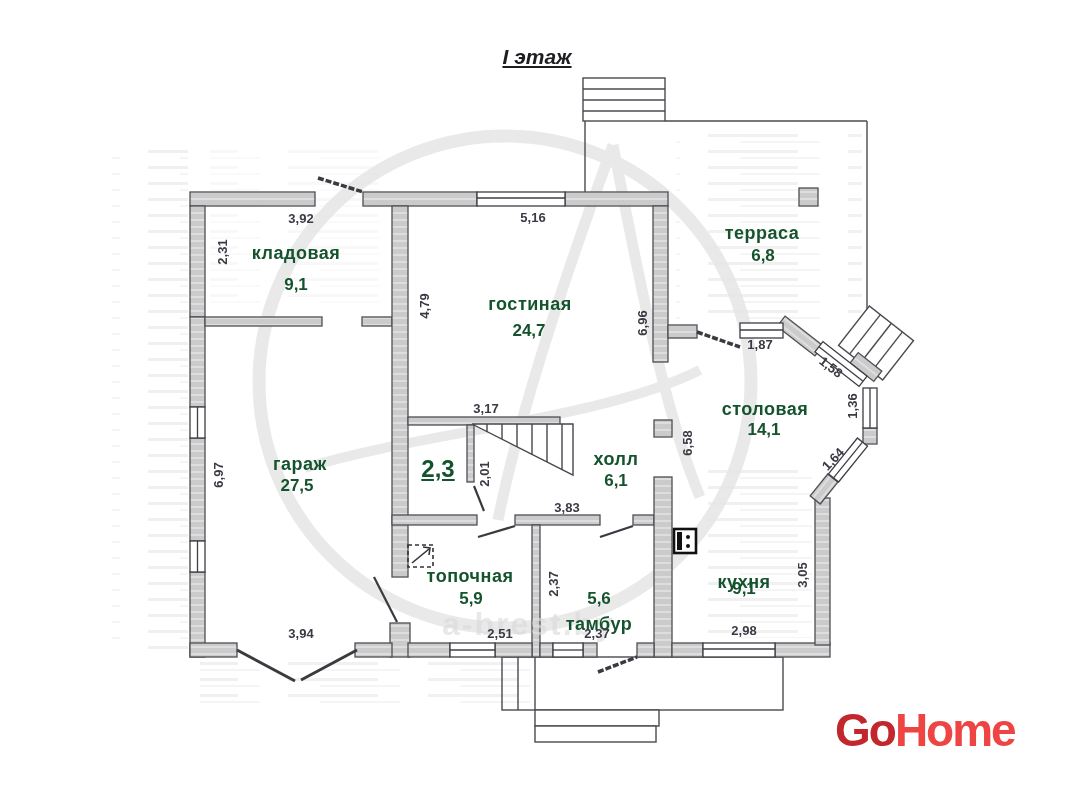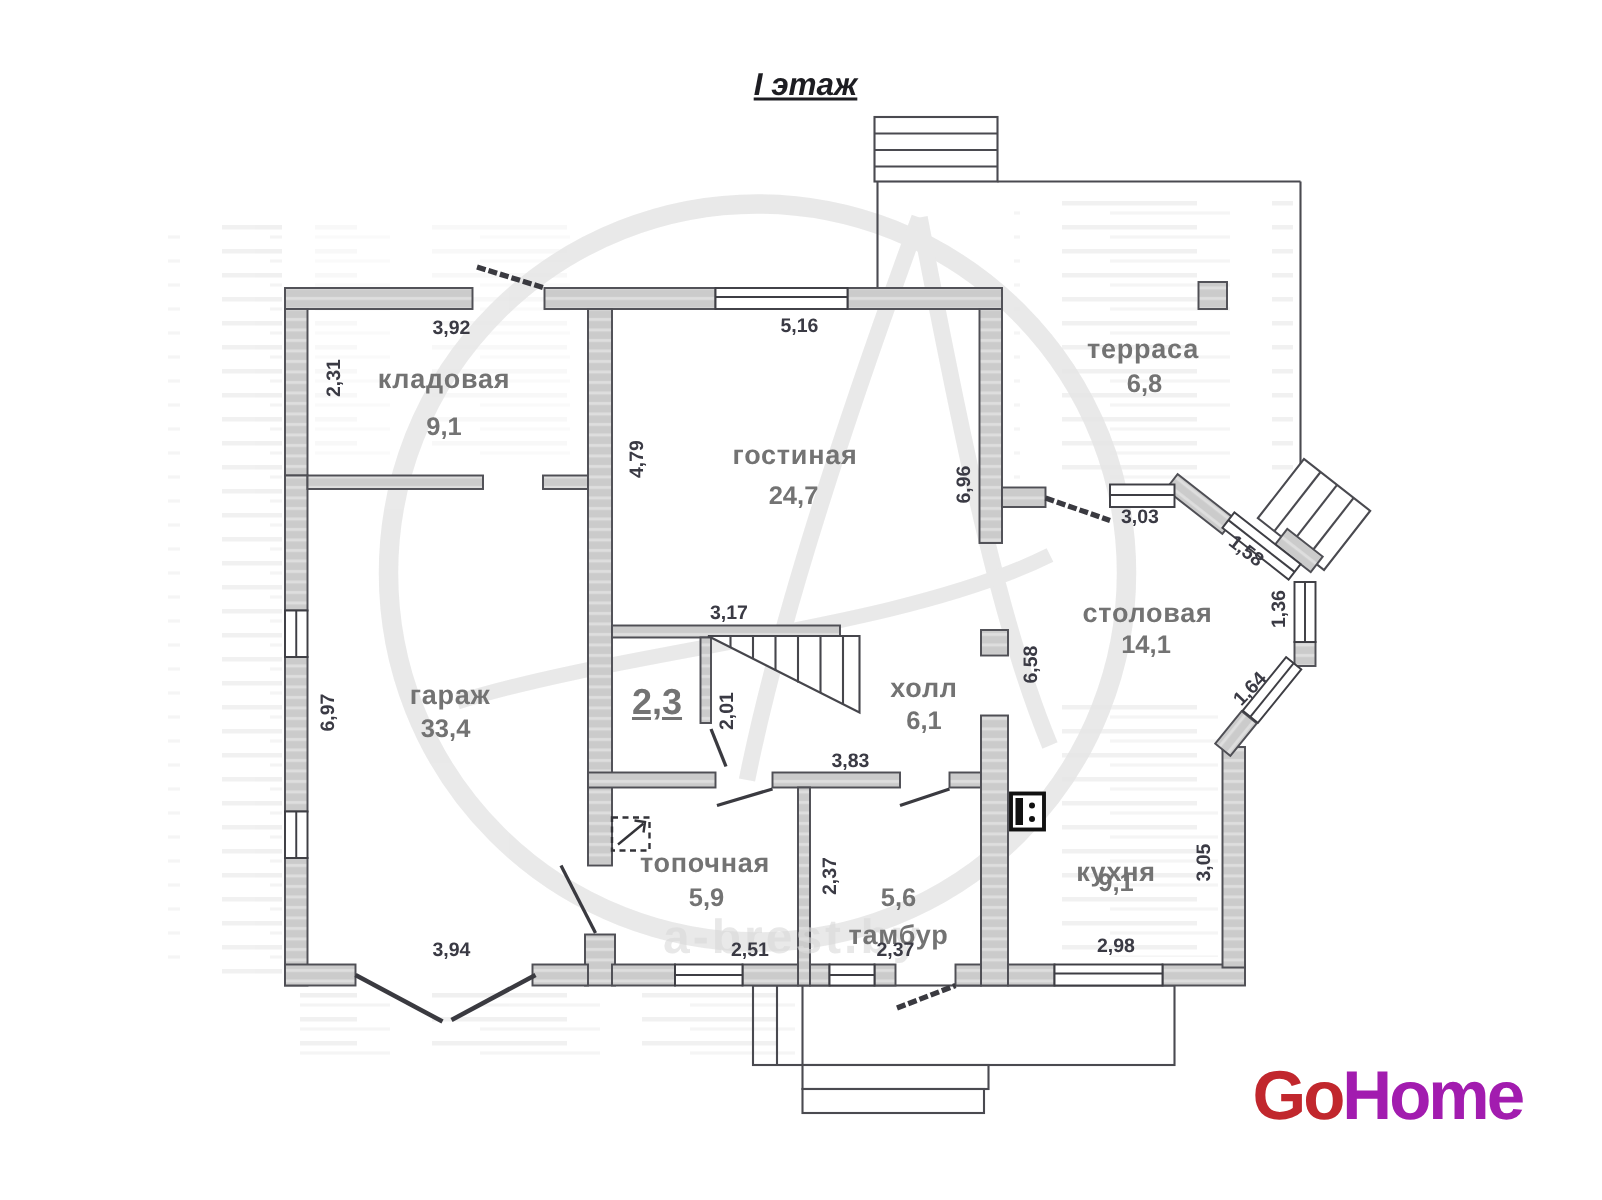--- a/index.html
+++ b/index.html
@@ -1,19 +1,19 @@
 <!DOCTYPE html>
 <html><head>
 <meta charset="utf-8">
 <style>
   html,body{margin:0;padding:0;background:#fff;}
   #stage{position:relative;width:1068px;height:800px;background:#ffffff;overflow:hidden;
          font-family:"Liberation Sans", sans-serif;}
   svg{position:absolute;left:0;top:0;}
-  .lbl{position:absolute;transform:translate(-50%,-50%);font-weight:bold;color:#737373;
+  .lbl{position:absolute;transform:translate(-50%,-50%);font-weight:bold;color:#14532d;
        white-space:nowrap;z-index:30;}
   .room-name{font-size:18px;letter-spacing:.5px;}
   .room-area{font-size:17px;}
   .dim{font-size:13px;color:#3a3a44;}
   .v{transform:translate(-50%,-50%) rotate(-90deg);}
   .r38{transform:translate(-50%,-50%) rotate(38deg);}
   .rm45{transform:translate(-50%,-50%) rotate(-46deg);}
   .wc-area{font-size:24px;text-decoration:underline;}
   .title{position:absolute;transform:translate(-50%,-50%);font-size:21px;font-weight:bold;
          font-style:italic;text-decoration:underline;color:#1d1d22;z-index:30;}
@@ -213,21 +213,21 @@
   <div class="lbl room-name" style="left:296px;top:253px;">кладовая</div>
   <div class="lbl room-area" style="left:296px;top:285px;">9,1</div>
 
   <div class="lbl room-name" style="left:530px;top:304px;">гостиная</div>
   <div class="lbl room-area" style="left:529px;top:331px;">24,7</div>
 
   <div class="lbl room-name" style="left:762px;top:233px;">терраса</div>
   <div class="lbl room-area" style="left:763px;top:256px;">6,8</div>
 
   <div class="lbl room-name" style="left:300px;top:464px;">гараж</div>
-  <div class="lbl room-area" style="left:297px;top:486px;">33,4</div>
+  <div class="lbl room-area" style="left:297px;top:486px;">27,5</div>
 
   <div class="lbl room-name" style="left:765px;top:409px;">столовая</div>
   <div class="lbl room-area" style="left:764px;top:430px;">14,1</div>
 
   <div class="lbl room-name" style="left:616px;top:459px;">холл</div>
   <div class="lbl room-area" style="left:616px;top:481px;">6,1</div>
 
   <div class="lbl room-name" style="left:470px;top:576px;">топочная</div>
   <div class="lbl room-area" style="left:471px;top:599px;">5,9</div>
 
@@ -237,33 +237,33 @@
   <div class="lbl room-name" style="left:744px;top:582px;">кухня</div>
   <div class="lbl room-area" style="left:744px;top:589px;">9,1</div>
 
   <div class="lbl wc-area" style="left:438px;top:469px;">2,3</div>
 
   <div class="lbl dim" style="left:301px;top:218px;">3,92</div>
   <div class="lbl dim v" style="left:222px;top:252px;">2,31</div>
   <div class="lbl dim" style="left:533px;top:217px;">5,16</div>
   <div class="lbl dim v" style="left:424px;top:306px;">4,79</div>
   <div class="lbl dim v" style="left:642px;top:323px;">6,96</div>
-  <div class="lbl dim" style="left:760px;top:344px;">3,03</div>
+  <div class="lbl dim" style="left:760px;top:344px;">1,87</div>
   <div class="lbl dim r38" style="left:831px;top:367px;">1,58</div>
   <div class="lbl dim v" style="left:852px;top:406px;">1,36</div>
   <div class="lbl dim rm45" style="left:833px;top:459px;">1,64</div>
   <div class="lbl dim v" style="left:687px;top:443px;">6,58</div>
   <div class="lbl dim" style="left:486px;top:408px;">3,17</div>
   <div class="lbl dim v" style="left:484px;top:474px;">2,01</div>
   <div class="lbl dim" style="left:567px;top:507px;">3,83</div>
   <div class="lbl dim v" style="left:218px;top:475px;">6,97</div>
   <div class="lbl dim" style="left:301px;top:633px;">3,94</div>
   <div class="lbl dim" style="left:500px;top:633px;">2,51</div>
   <div class="lbl dim v" style="left:553px;top:584px;">2,37</div>
   <div class="lbl dim" style="left:597px;top:633px;">2,37</div>
   <div class="lbl dim" style="left:744px;top:630px;">2,98</div>
   <div class="lbl dim v" style="left:802px;top:575px;">3,05</div>
 
   <div class="logo">
-    <div class="logo-word"><span id="logo-go" style="color: rgb(193, 39, 45);">Go</span><span id="logo-home" style="color: #a21caf;">Home</span></div>
+    <div class="logo-word"><span id="logo-go" style="color: rgb(193, 39, 45);">Go</span><span id="logo-home" style="color: #ef4444;">Home</span></div>
   </div>
 
 </div>
 
 </body></html>

